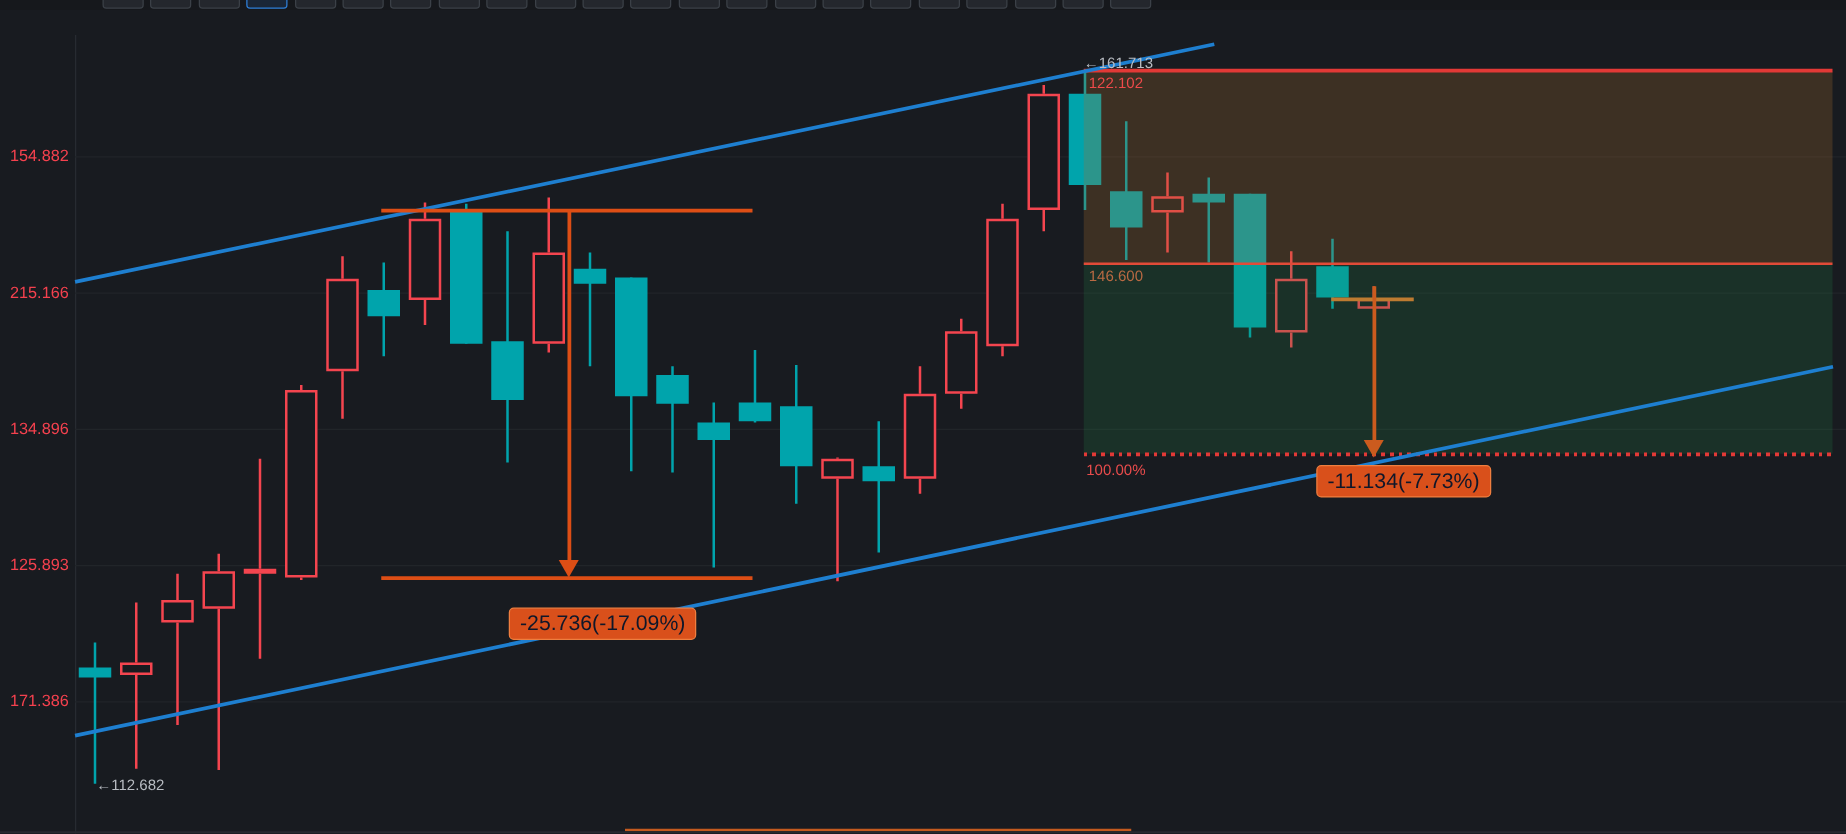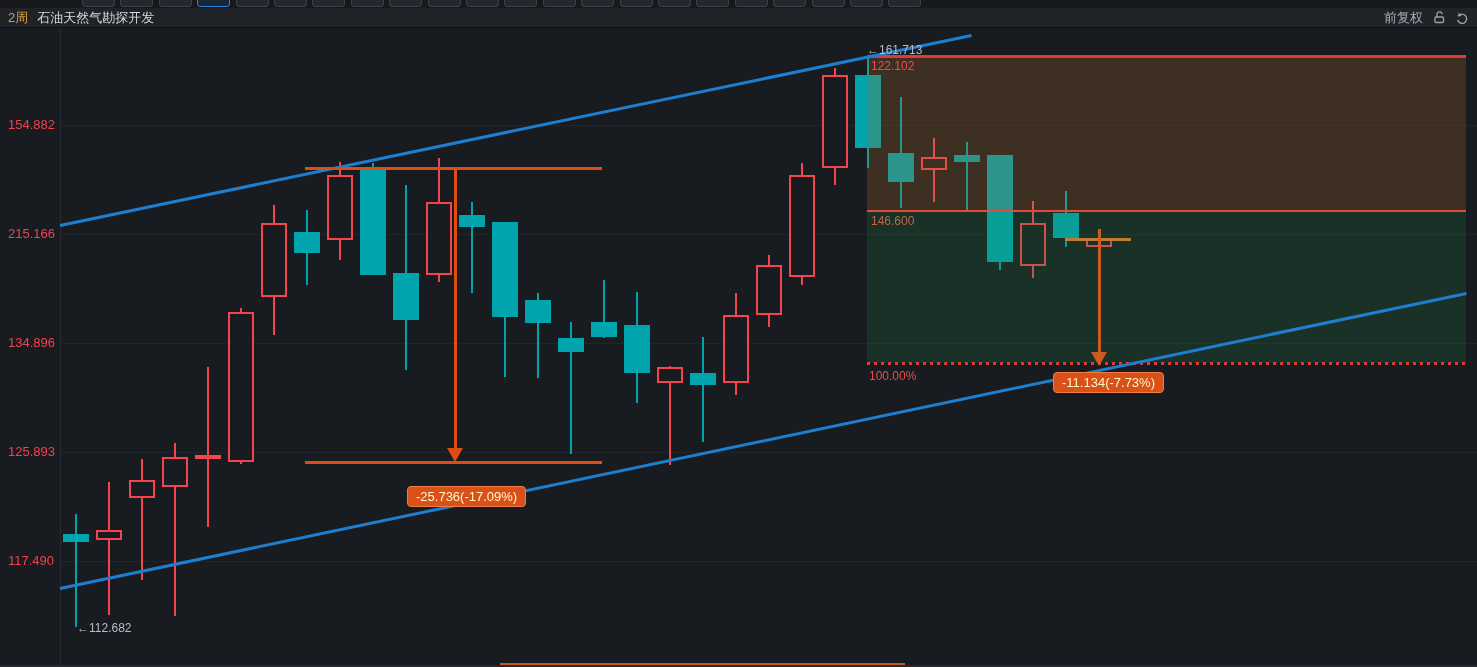--- a/index.html
+++ b/index.html
@@ -44,21 +44,21 @@
   #pos-pct-bottom { left:869px; top:369px; color:#ea4c4c; }
 
   
   .m1 { background:#dd4e15; position:absolute; z-index:6; }
   #m1-top { left:305px; top:167px; width:297px; height:2.5px; }
   #m1-bottom { left:305px; top:461px; width:297px; height:2.5px; }
   #m1-vline { left:454px; top:168px; width:2.5px; height:282px; }
   #m1-arrow { position:absolute; left:447px; top:448px; width:0; height:0; z-index:6;
               border-left:8px solid transparent; border-right:8px solid transparent; border-top:14px solid #dd4e15; }
   .measure-label { position:absolute; background:#d9501b; border:1px solid #ef7e3f; border-radius:4px;
-                   color:#fef9c3; font-size:13px; padding:2px 8px; z-index:7; white-space:nowrap; }
+                   color:#0f172a; font-size:17px; padding:2px 8px; z-index:7; white-space:nowrap; }
   #m1-label { left:407px; top:486px; }
 
   
   #m2-price-line { position:absolute; left:1065px; top:238px; width:66px; height:2.5px; background:#be7b31; z-index:6; }
   #m2-vline { position:absolute; left:1098px; top:229px; width:2.5px; height:123px; background:#cb5b1e; z-index:6; }
   #m2-arrow { position:absolute; left:1091px; top:352px; width:0; height:0; z-index:6;
               border-left:8px solid transparent; border-right:8px solid transparent; border-top:14px solid #cb5b1e; }
   #m2-label { left:1053px; top:372px; }
 
   .trendline { z-index:5; }
@@ -79,21 +79,21 @@
         <div class="gridline-x" style="position: absolute; left: 60px; top: 234px; width: 1417px; height: 1px; background: rgb(33, 37, 41); z-index: 1;"></div>
         <div class="gridline-x" style="position: absolute; left: 60px; top: 343px; width: 1417px; height: 1px; background: rgb(33, 37, 41); z-index: 1;"></div>
         <div class="gridline-x" style="position: absolute; left: 60px; top: 452px; width: 1417px; height: 1px; background: rgb(33, 37, 41); z-index: 1;"></div>
         <div class="gridline-x" style="position: absolute; left: 60px; top: 561px; width: 1417px; height: 1px; background: rgb(33, 37, 41); z-index: 1;"></div>
       </div>
     <div id="ticks-layer">
         <div class="ytick" style="position: absolute; left: 8px; top: 117px; z-index: 7;">154.882</div>
         <div class="ytick" style="position: absolute; left: 8px; top: 226px; z-index: 7;">215.166</div>
         <div class="ytick" style="position: absolute; left: 8px; top: 335px; z-index: 7;">134.896</div>
         <div class="ytick" style="position: absolute; left: 8px; top: 444px; z-index: 7;">125.893</div>
-        <div class="ytick" style="position: absolute; left: 8px; top: 553px; z-index: 7;">117.490</div>
+        <div class="ytick" style="position: absolute; left: 8px; top: 553px; z-index: 7;">171.386</div>
       </div>
     <div id="candles-layer">
         <div style="position: absolute; left: 75px; top: 513.947px; height: 113.076px; width: 2px; background: rgb(0, 164, 172); z-index: 2;"></div>
         <div style="position: absolute; left: 63px; top: 533.888px; width: 26px; height: 7.94164px; background: rgb(0, 164, 172); z-index: 2;"></div>
         <div style="position: absolute; left: 108px; top: 481.814px; height: 133.349px; width: 2px; background: rgb(244, 69, 79); z-index: 2;"></div>
         <div style="position: absolute; left: 96px; top: 529.932px; width: 26px; height: 9.90837px; background: rgb(24, 27, 32); border: 2px solid rgb(244, 69, 79); z-index: 2;"></div>
         <div style="position: absolute; left: 141px; top: 459.112px; height: 121.132px; width: 2px; background: rgb(244, 69, 79); z-index: 2;"></div>
         <div style="position: absolute; left: 129px; top: 479.771px; width: 26px; height: 18.0917px; background: rgb(24, 27, 32); border: 2px solid rgb(244, 69, 79); z-index: 2;"></div>
         <div style="position: absolute; left: 174px; top: 442.578px; height: 173.558px; width: 2px; background: rgb(244, 69, 79); z-index: 2;"></div>
         <div style="position: absolute; left: 162px; top: 457.098px; width: 26px; height: 29.7051px; background: rgb(24, 27, 32); border: 2px solid rgb(244, 69, 79); z-index: 2;"></div>
@@ -205,35 +205,14 @@
       <div class="mini-tab" style="left: 620px;"></div>
       <div class="mini-tab" style="left: 658px;"></div>
       <div class="mini-tab" style="left: 696px;"></div>
       <div class="mini-tab" style="left: 735px;"></div>
       <div class="mini-tab" style="left: 773px;"></div>
       <div class="mini-tab" style="left: 812px;"></div>
       <div class="mini-tab" style="left: 850px;"></div>
       <div class="mini-tab" style="left: 888px;"></div>
     </div>
 
-  <div id="header">
-    <div id="hdr-left">
-      <span class="tf">2周</span>
-      <span class="sym">石油天然气勘探开发</span>
-    </div>
-    <div id="hdr-right">
-      <span class="adj">前复权</span>
-      <span class="hicon">
-        <svg width="13" height="13" viewBox="0 0 13 13" fill="none">
-          <rect x="2" y="6" width="8.5" height="5.5" rx="1" stroke="#9ca1a8" stroke-width="1.3"></rect>
-          <path d="M4 6 V3.6 A2.6 2.6 0 0 1 9.2 3.2" stroke="#9ca1a8" stroke-width="1.3" fill="none"></path>
-        </svg>
-      </span>
-      <span class="hicon">
-        <svg width="14" height="14" viewBox="0 0 14 14" fill="none">
-          <path d="M3.2 5.2 A4.6 4.6 0 1 1 2.6 9" stroke="#9ca1a8" stroke-width="1.4" fill="none"></path>
-          <path d="M3.6 1.6 L3.2 5.4 L6.9 4.9 Z" fill="#9ca1a8"></path>
-        </svg>
-      </span>
-    </div>
-  </div>
 
 </div>
 
 </body></html>

